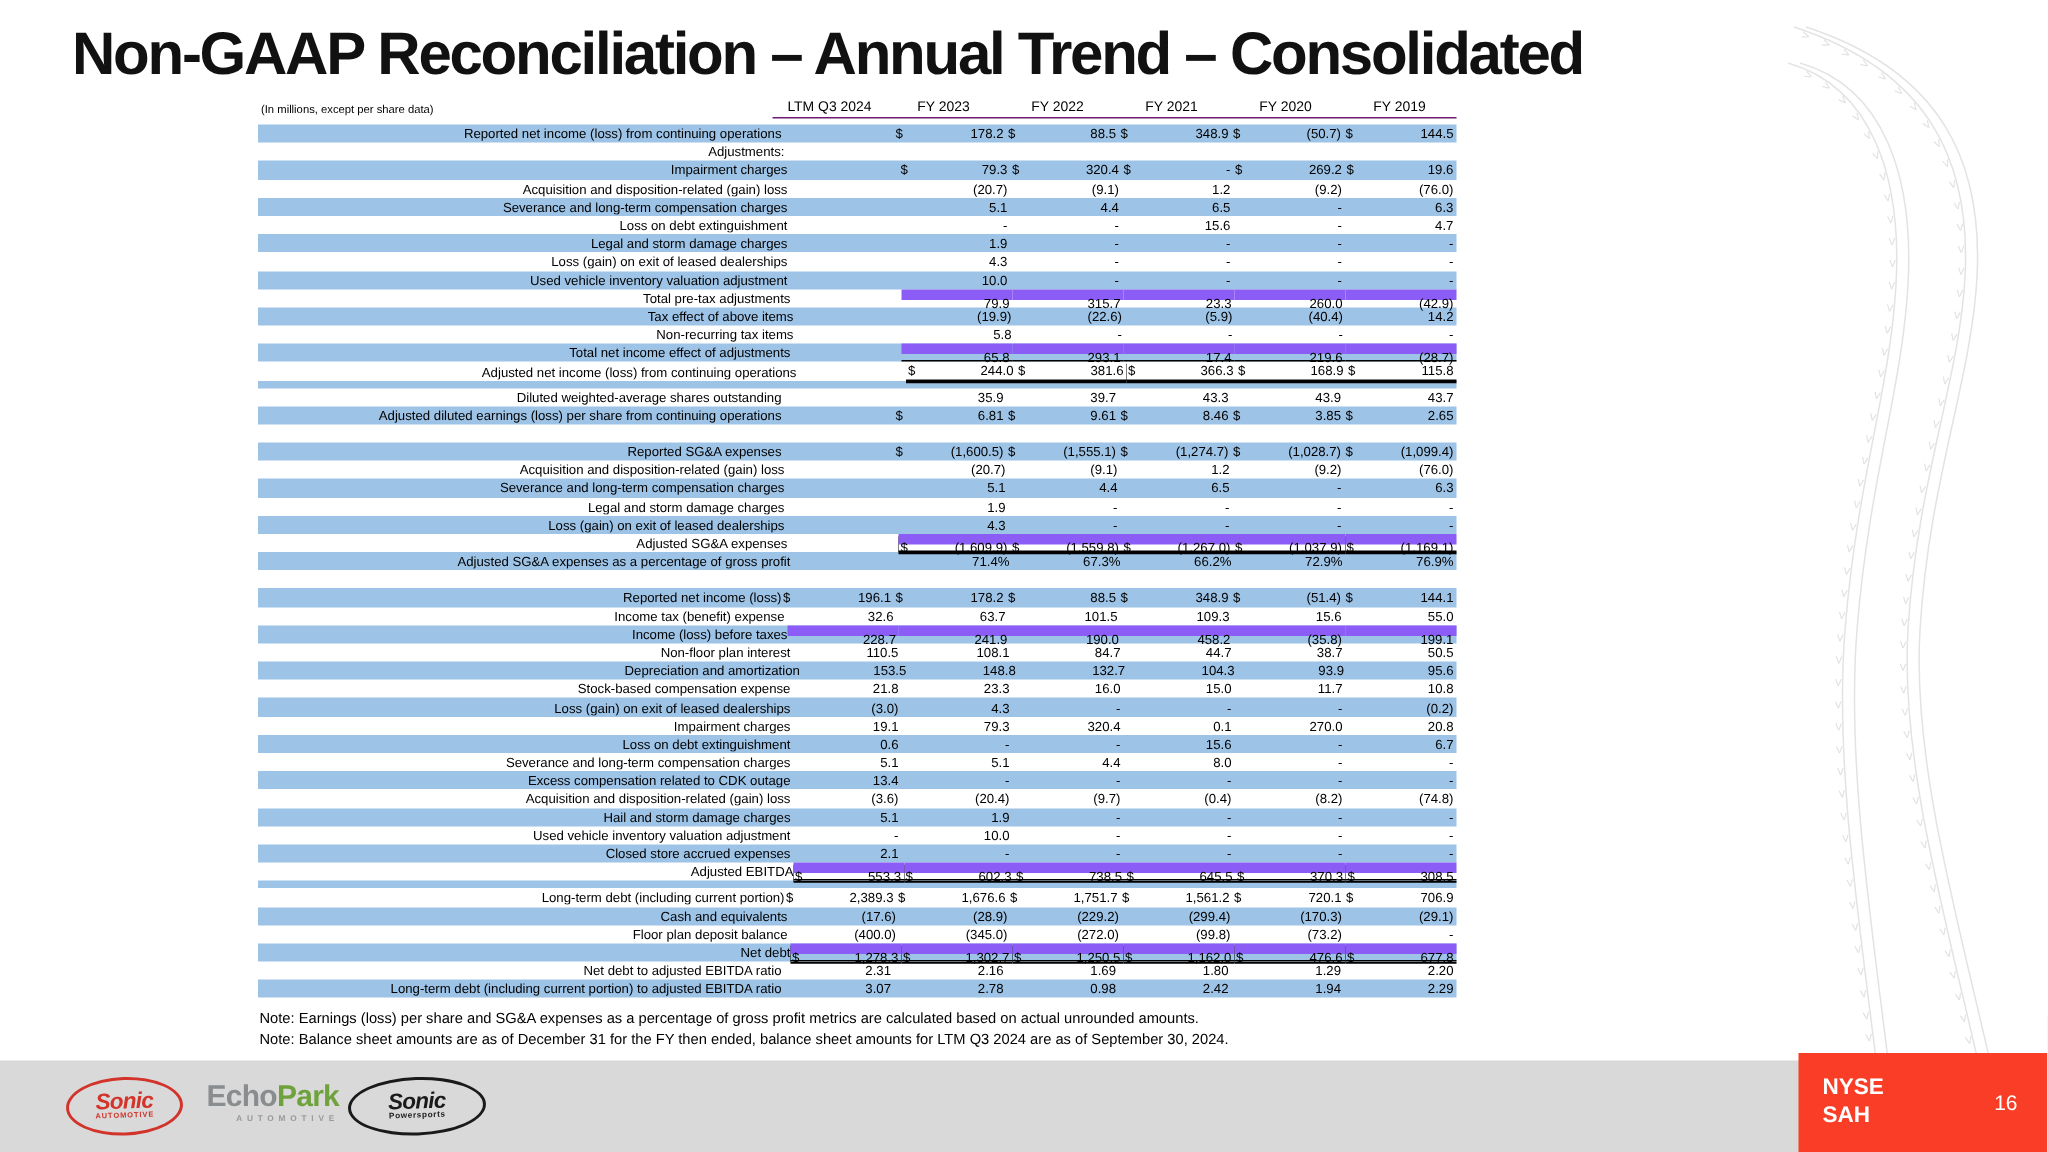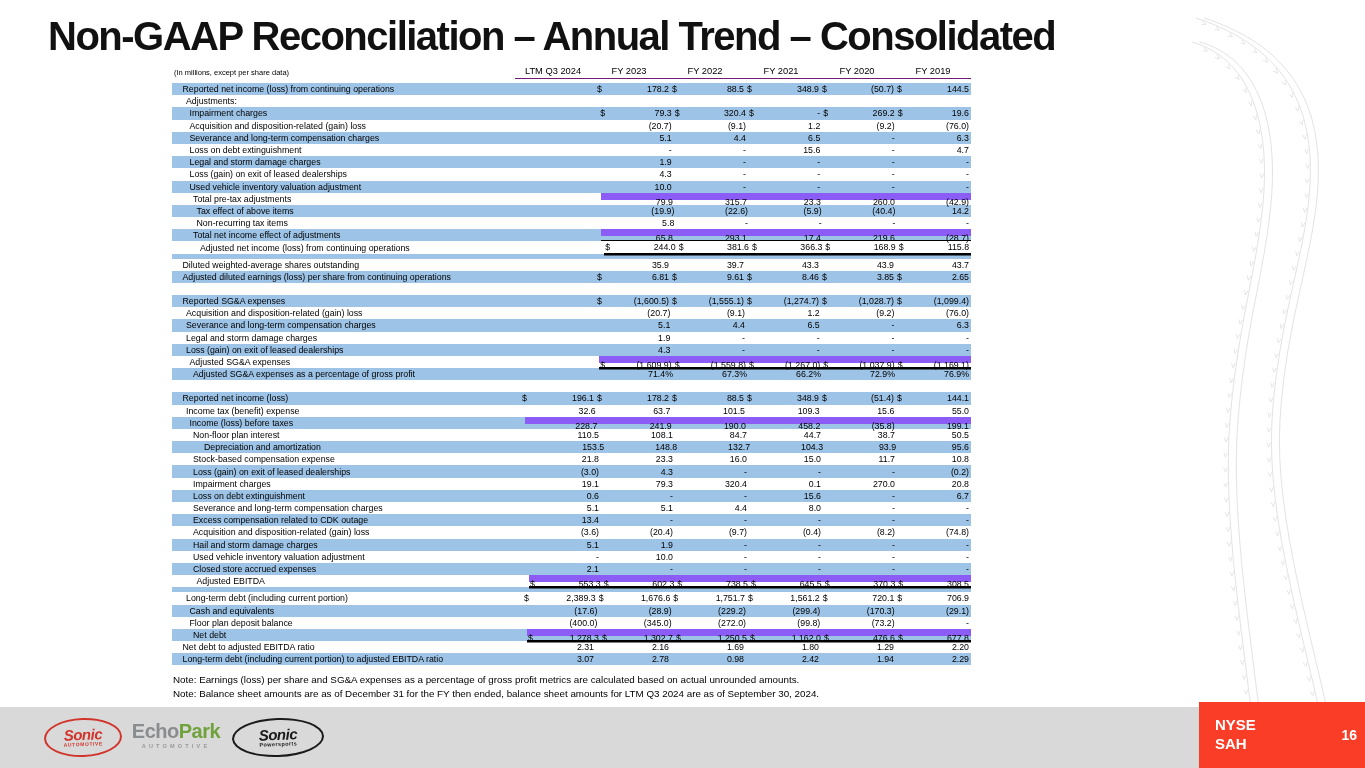--- a/index.html
+++ b/index.html
@@ -19,55 +19,55 @@
   
   .fintable{position:absolute;left:172px;top:62px;width:799px;}
   .thead{display:flex;align-items:flex-end;height:17px;}
   .units{width:343px;font-size:7.5px;padding-left:2px;padding-bottom:2px;}
   .colheads{display:flex;border-bottom:1px solid #701a75;}
   .colhead{width:76px;text-align:center;font-size:9.3px;padding-bottom:2px;white-space:nowrap;}
 
   .rows{margin-top:4px;}
   .trow{display:flex;height:12.2px;align-items:center;}
   .shade{background:var(--row_blue);}
-  .tlabel{width:343px;font-size:8.8px;white-space:nowrap;overflow:hidden;}
+  .tlabel{width:343px;font-size:8.8px;white-space:nowrap;overflow:hidden;text-align:right;}
   .cgroup{width:76px;display:flex;font-size:8.8px;height:100%;align-items:center;box-sizing:border-box;}
   .dollar{width:13px;text-align:left;padding-left:1px;}
   .val{flex:1;text-align:right;padding-right:2px;white-space:nowrap;}
   .spacer{height:5px;background:var(--row_blue);}
   .gap{height:12px;}
   .rt{border-top:7px solid #8b5cf6;}
   .rb{border-bottom:1px solid #000;}
   .rd{border-bottom:1px solid #000;box-shadow:0 1.5px 0 #000;}
 
   
   .notes{position:absolute;left:173px;top:673px;font-size:9.8px;line-height:13.8px;}
 
   
   .footer{position:absolute;left:0;top:707px;width:1203px;height:61px;background:var(--footer_gray);}
   .logo-oval{position:absolute;border-radius:50%;display:flex;flex-direction:column;
              align-items:center;justify-content:center;background:transparent;}
   .logo-sonic{left:44px;top:11px;width:74px;height:35px;border:2.5px solid var(--sonic_red);transform:rotate(-2deg);}
   .logo-sonic .w{font-style:italic;font-weight:900;font-size:15px;line-height:13px;
                  color:var(--sonic_red);letter-spacing:-0.5px;}
   .logo-sonic .s{font-size:5px;font-weight:700;color:var(--sonic_red);letter-spacing:.6px;text-transform:uppercase;}
-  .logo-echopark{position:absolute;left:126px;top:14px;width:100px;text-align:center;}
+  .logo-echopark{position:absolute;left:126px;top:14px;width:100px;text-align:right;}
   .ep-main{font-size:20px;font-weight:700;line-height:20px;letter-spacing:-0.5px;}
   .ep-gray{color:var(--echopark_gray);}
   .ep-green{color:var(--echopark_green);}
   .ep-sub{font-size:5.5px;letter-spacing:3.2px;color:#97999b;margin-top:2px;font-weight:700;}
   .logo-power{left:232px;top:11px;width:88px;height:35px;border:2.5px solid var(--powersports_black);transform:rotate(-2deg);}
   .logo-power .w{font-style:italic;font-weight:900;font-size:15px;line-height:13px;
                  color:var(--powersports_black);letter-spacing:-0.5px;}
   .logo-power .s{font-size:5.5px;font-weight:700;color:var(--powersports_black);letter-spacing:.4px;}
 
   
   .ticker{position:absolute;left:1199px;top:702px;width:166px;height:66px;background:var(--accent_red);color:#fff;}
   .ticker .lines{position:absolute;left:16px;top:13px;font-size:15px;font-weight:700;line-height:19px;}
-  .ticker .page{position:absolute;right:8px;top:25px;font-size:14px;font-weight:700;}
+  .ticker .page{position:absolute;right:20px;top:25px;font-size:14px;font-weight:400;}
 </style>
 </head>
 <body>
 
 <div class="slide">
 
   <svg class="tracks" width="1365" height="768" viewBox="0 0 1365 768">
     <defs>
       <path id="trk1" d="M 1258 768 C 1244 640 1222 520 1230 420 C 1238 320 1260 260 1264 190 C 1268 118 1248 58 1192 42"></path>
       <path id="trk2" d="M 1332 768 C 1306 640 1266 520 1272 420 C 1278 320 1306 255 1310 185 C 1314 110 1288 48 1196 18"></path>

